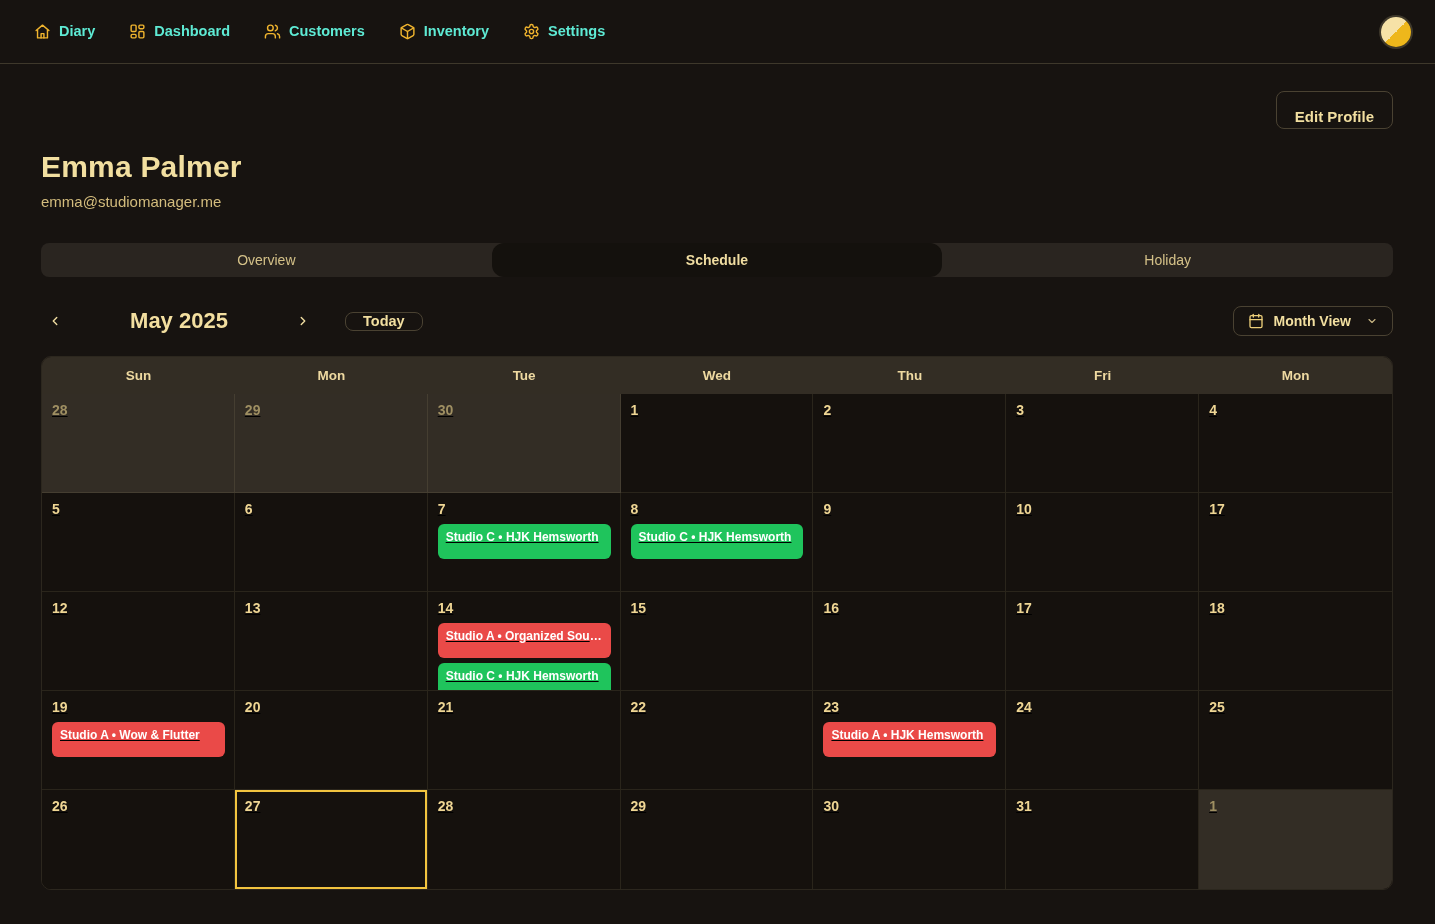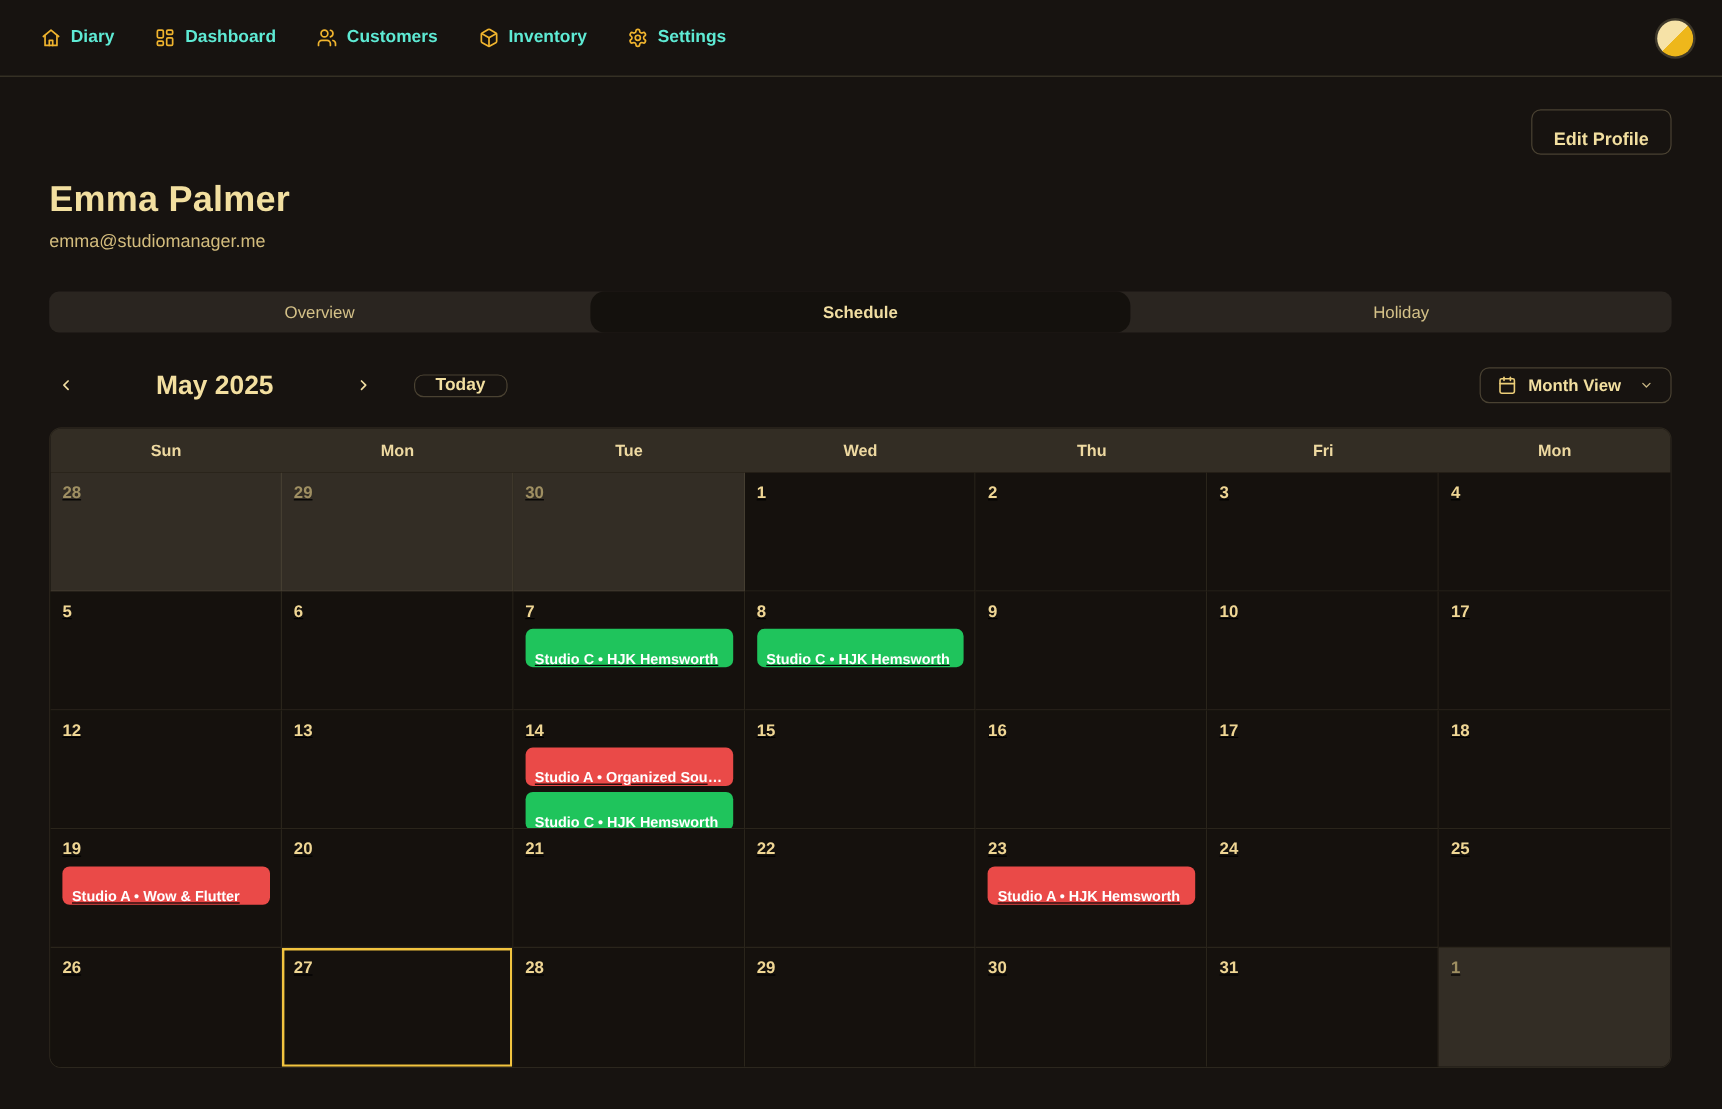--- a/index.html
+++ b/index.html
@@ -58,21 +58,21 @@
              font-weight:700; color:#eed9a1; }
   .grid { display:grid; grid-template-columns:repeat(7,1fr); grid-auto-rows:99px; background:#15110d; }
   .cell { position:relative; background:#15110d; border-right:1px solid rgba(240,220,160,0.10);
           border-bottom:1px solid rgba(240,220,160,0.10); cursor:pointer; overflow:hidden;text-decoration:underline; }
   .cell:nth-child(7n) { border-right:none; }
   .cell:nth-last-child(-n+7) { border-bottom:none; }
   .cell.outside { background:#332d25; }
   .cell.today { box-shadow:inset 0 0 0 2px #f2c43f; }
   .daynum { padding:8px 0 0 10px; font-size:14px; font-weight:700; color:#efd694; }
   .outside .daynum { color:#9f8f62; }
-  .chip { margin:7px 9px 0 10px; height:14px; line-height:19px; border-radius:6px; padding:16px 8px;
+  .chip { margin:7px 9px 0 10px; height:35px; line-height:19px; border-radius:6px; padding:4px 8px;
           font-size:12px; font-weight:700; color:#ffffff; white-space:nowrap; overflow:hidden;
           text-overflow:ellipsis; cursor:pointer; }
   .chip + .chip { margin-top:5px; }
   .chip.green { background:#1fc45c; }
   .chip.red { background:#ea4a48; }
 </style>
 </head>
 <body>
 
 <div class="topnav">

